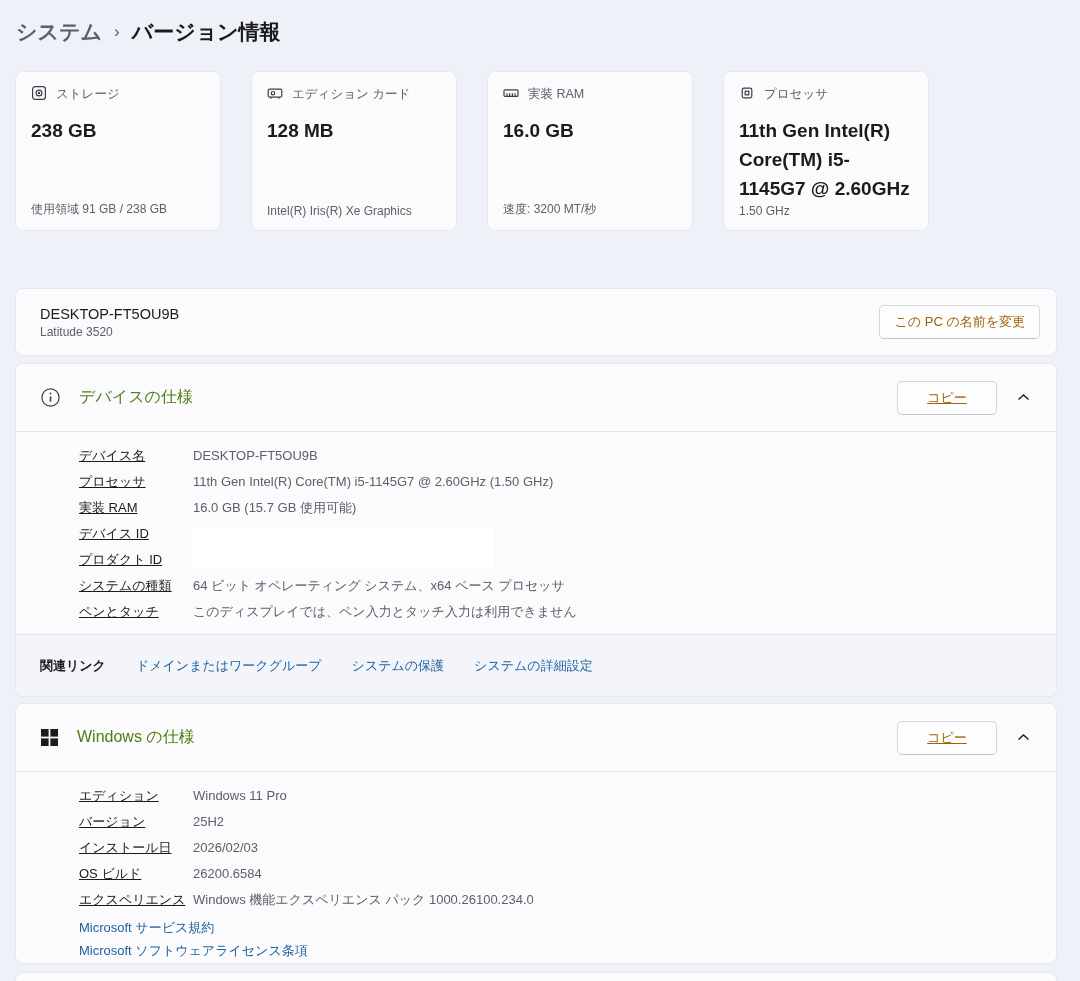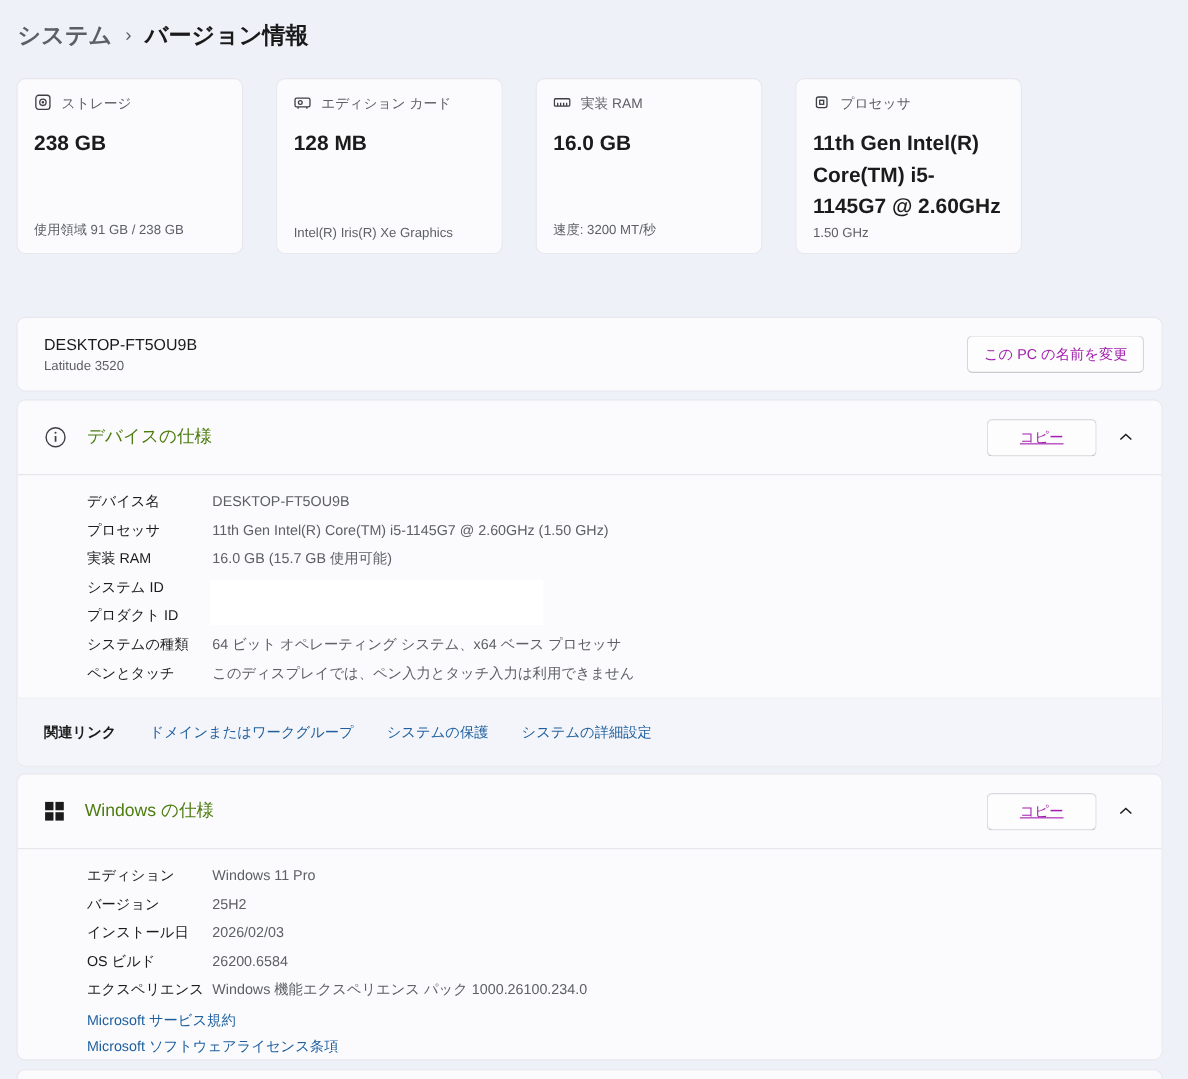--- a/index.html
+++ b/index.html
@@ -39,33 +39,33 @@
   }
   .panel-header {
     height:67px; display:flex; align-items:center; padding:0 18px 0 24px;
   }
   .panel-header .hdr-icon { margin-right:18px; display:flex; align-items:center; }
   .panel-header .hdr-title { font-size:16px; color:#4d7c0f; }
   .spacer { flex:1; }
 
   .btn {
     background:#fdfdfd; border:1px solid #d5d6db; border-bottom-color:#c4c5cb;
-    border-radius:5px; font-size:13px; color:#a21caf;
+    border-radius:5px; font-size:13px; color:#a16207;
     font-family:inherit; cursor:pointer;
   }
   .btn.copy { padding:7px 0; width:100px; text-align:center;text-decoration:underline; }
   .btn.rename { padding:7px 14px; }
   .chev { margin-left:20px; margin-right:8px; cursor:pointer; display:flex; align-items:center; }
 
   .divider { border-top:1px solid #e6e6ea; }
 
   
   .spec-body { padding:11px 0 9px 63px; }
   .spec-row { display:flex; font-size:13px; line-height:26px; }
-  .spec-label { width:114px; flex-shrink:0; color:#1b1b1b; }
+  .spec-label { width:114px; flex-shrink:0; color:#1b1b1b;text-decoration:underline; }
   .spec-value { color:#5e6066; }
 
   .redacted {
     position:absolute; left:175px; top:163px; width:303px; height:41px;
     background:#ffffff;
   }
 
   .related-row {
     height:62px; background:#f4f5fa;
     border-top:1px solid #e6e6ea; border-radius:0 0 8px 8px;
@@ -194,21 +194,21 @@
     </div>
     <div class="spec-row">
       <span class="spec-label">プロセッサ</span>
       <span class="spec-value">11th Gen Intel(R) Core(TM) i5-1145G7 @ 2.60GHz (1.50 GHz)</span>
     </div>
     <div class="spec-row">
       <span class="spec-label">実装 RAM</span>
       <span class="spec-value">16.0 GB (15.7 GB 使用可能)</span>
     </div>
     <div class="spec-row">
-      <span class="spec-label">システム ID</span>
+      <span class="spec-label">デバイス ID</span>
       <span class="spec-value"></span>
     </div>
     <div class="spec-row">
       <span class="spec-label">プロダクト ID</span>
       <span class="spec-value"></span>
     </div>
     <div class="spec-row">
       <span class="spec-label">システムの種類</span>
       <span class="spec-value">64 ビット オペレーティング システム、x64 ベース プロセッサ</span>
     </div>

